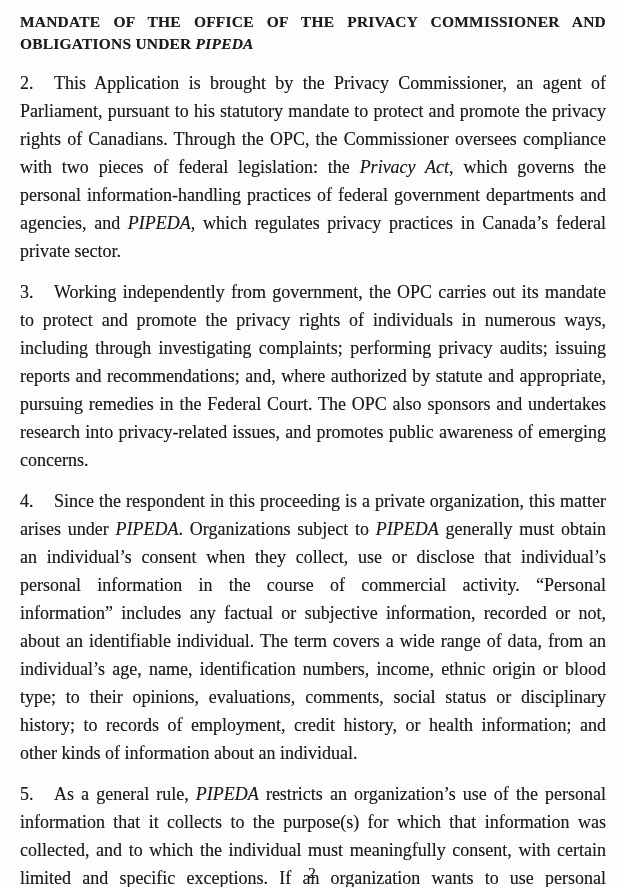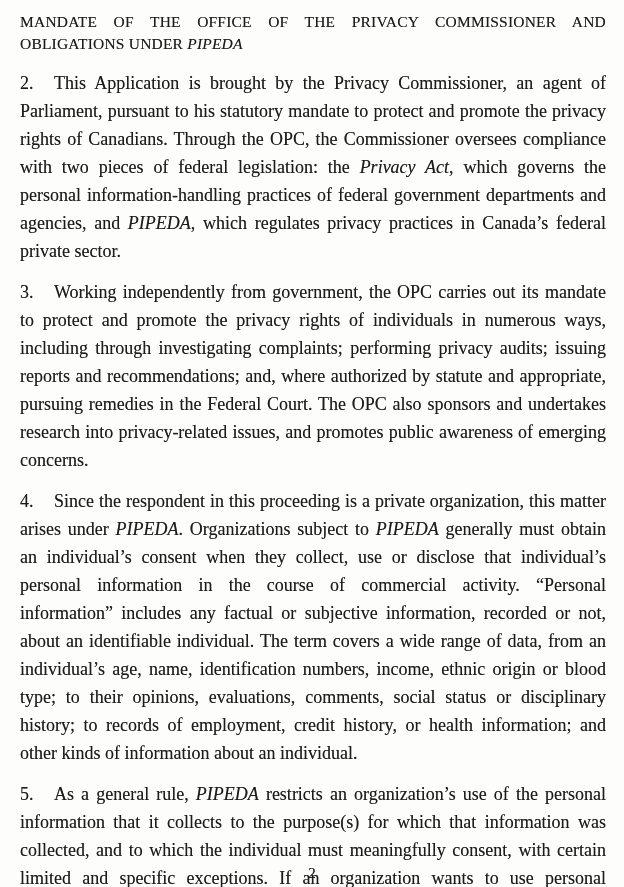--- a/index.html
+++ b/index.html
@@ -14,21 +14,21 @@
     box-sizing: border-box;
     background: #fdfdfc;
     padding: 11px 18px 0 20px;
     font-family: "Liberation Serif", "DejaVu Serif", serif;
     color: #1c1c1c;
     overflow: hidden;
     text-shadow: 0 0 0.5px rgba(40,40,40,0.55);
   }
   .heading {
     font-size: 15.5px;
-    font-weight: normal;
+    font-weight: bold;
     line-height: 22px;
     text-align: justify;
     margin: 0 0 14px 0;
     letter-spacing: 0.2px;
   }
   .heading .it { font-style: italic; }
   .para {
     font-size: 18px;
     line-height: 28px;
     text-align: justify;

